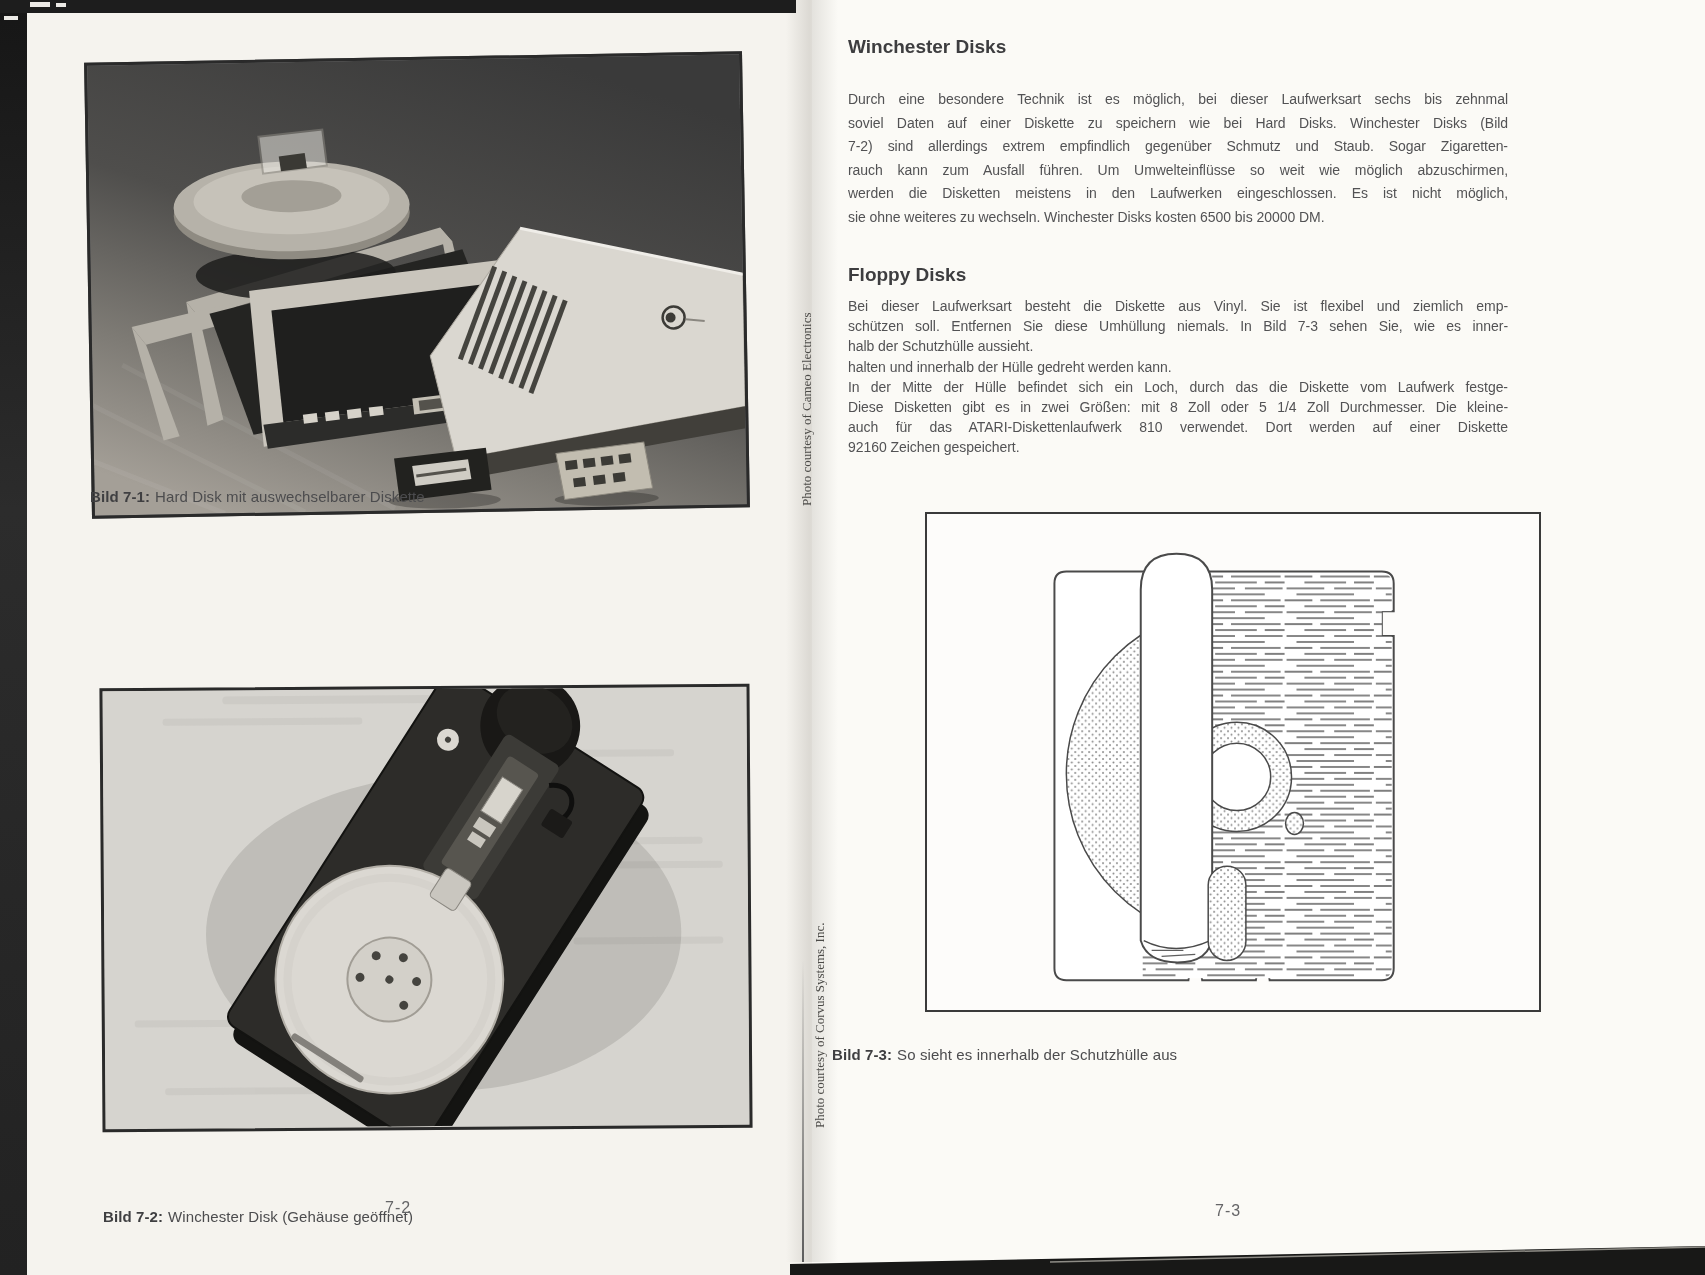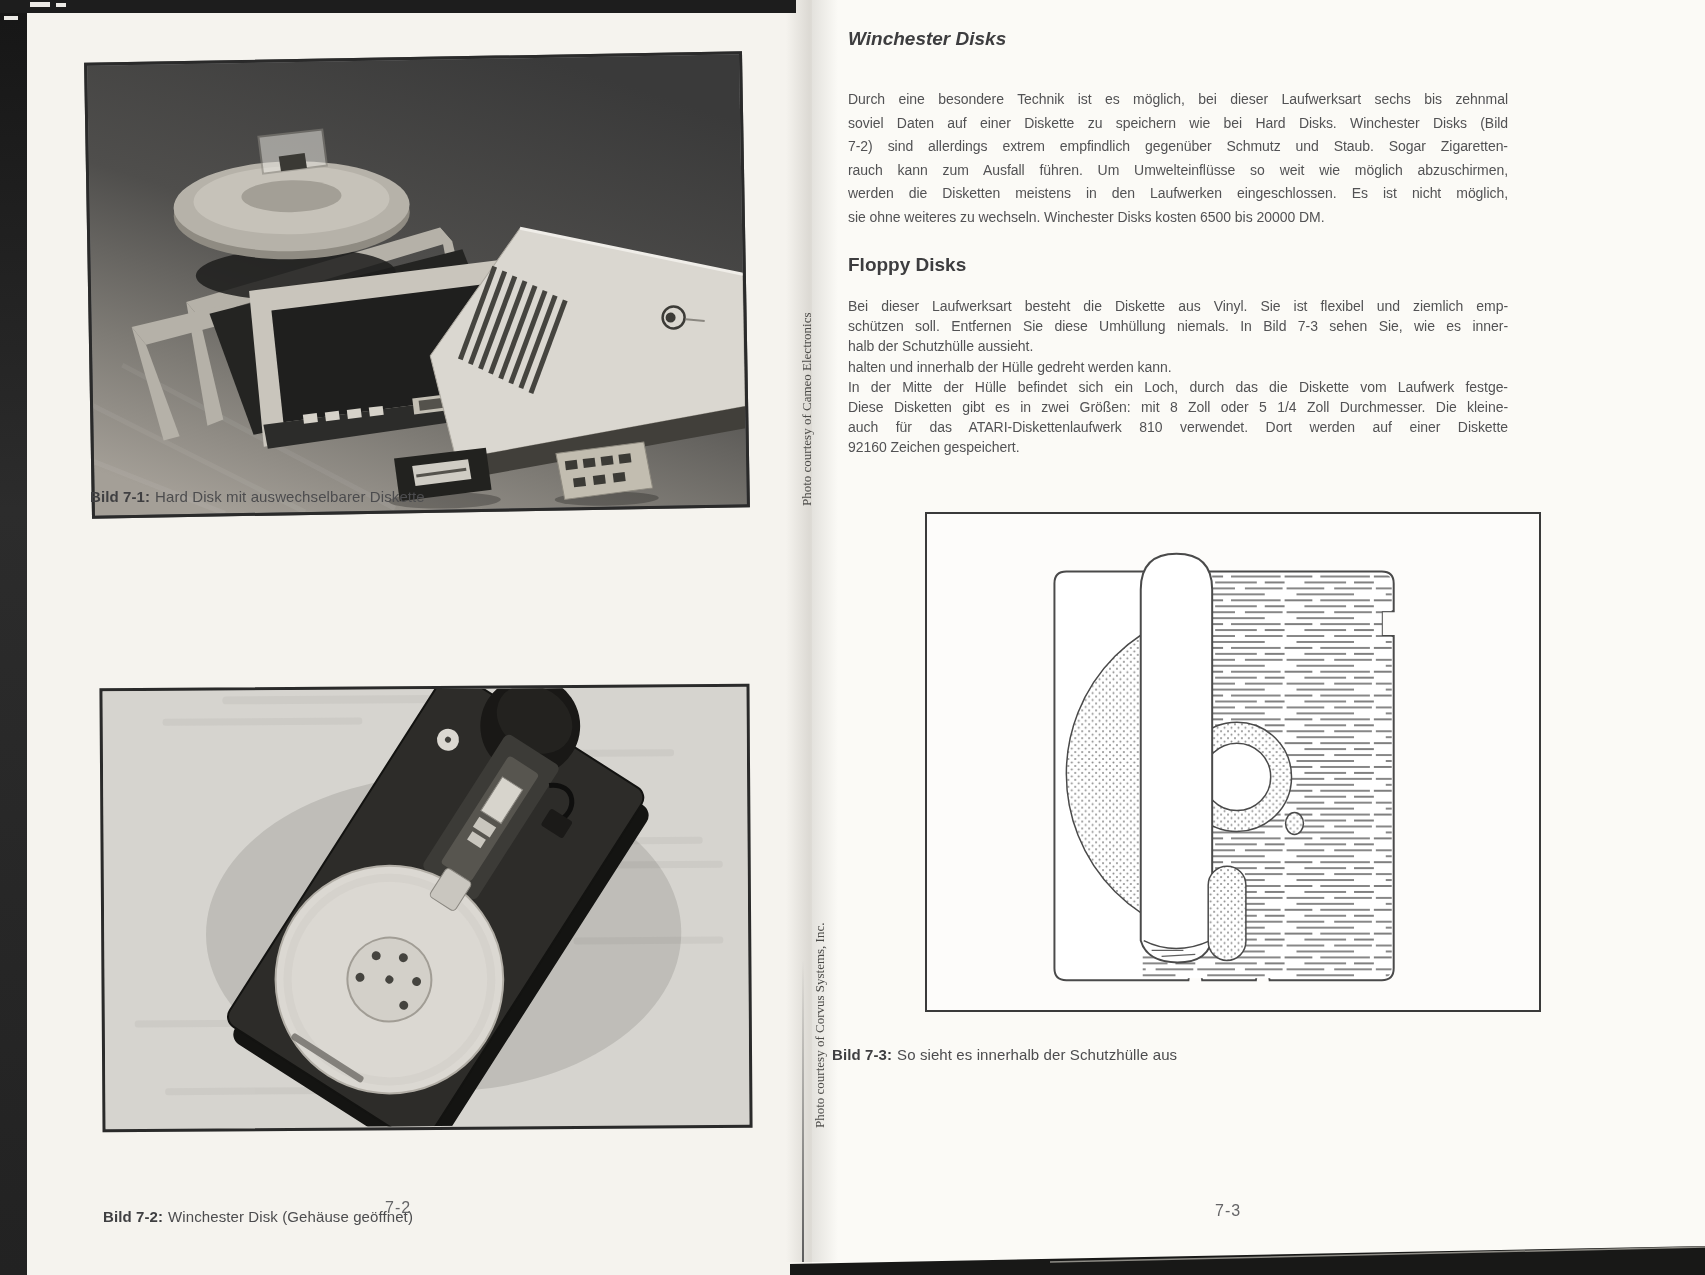--- a/index.html
+++ b/index.html
@@ -26,22 +26,22 @@
   #caption2{left:103px;top:1208px;}
   #caption3{left:832px;top:1046px;}
   .credit{position:absolute;transform-origin:0 0;transform:rotate(-90deg);
      font-family:"Liberation Serif",serif;font-size:13px;color:#4b4a47;white-space:nowrap;}
   #credit1{left:799px;top:506px;}
   #credit2{left:812px;top:1128px;}
   .pageno{position:absolute;width:120px;text-align:left;font-size:16px;color:#656567;letter-spacing:1px;}
   #pageno-l{left:385px;top:1199px;}
   #pageno-r{left:1215px;top:1202px;}
   .heading{position:absolute;left:848px;width:660px;font-size:19px;font-weight:bold;color:#3d3d3f;}
-  #h1{top:28px;font-style:italic;}
-  #h2{top:254px;}
+  #h1{top:36px;}
+  #h2{top:264px;}
   .para{position:absolute;left:848px;width:660px;color:#525254;font-size:14px;letter-spacing:-0.05px;}
   #p1{top:88px;line-height:23.5px;}
   #p2{top:296px;line-height:20.2px;}
   .tline{text-align:justify;text-align-last:justify;white-space:nowrap;}
   .tline.end{text-align-last:left;}
   #figure3{position:absolute;left:925px;top:512px;width:616px;height:500px;
      border:2px solid #3a3a3a;background:#fdfcfa;box-sizing:border-box;}
   #figure3 svg{display:block;width:100%;height:100%;}
   .wedge{position:absolute;left:790px;top:1238px;width:915px;height:37px;}
 </style>

